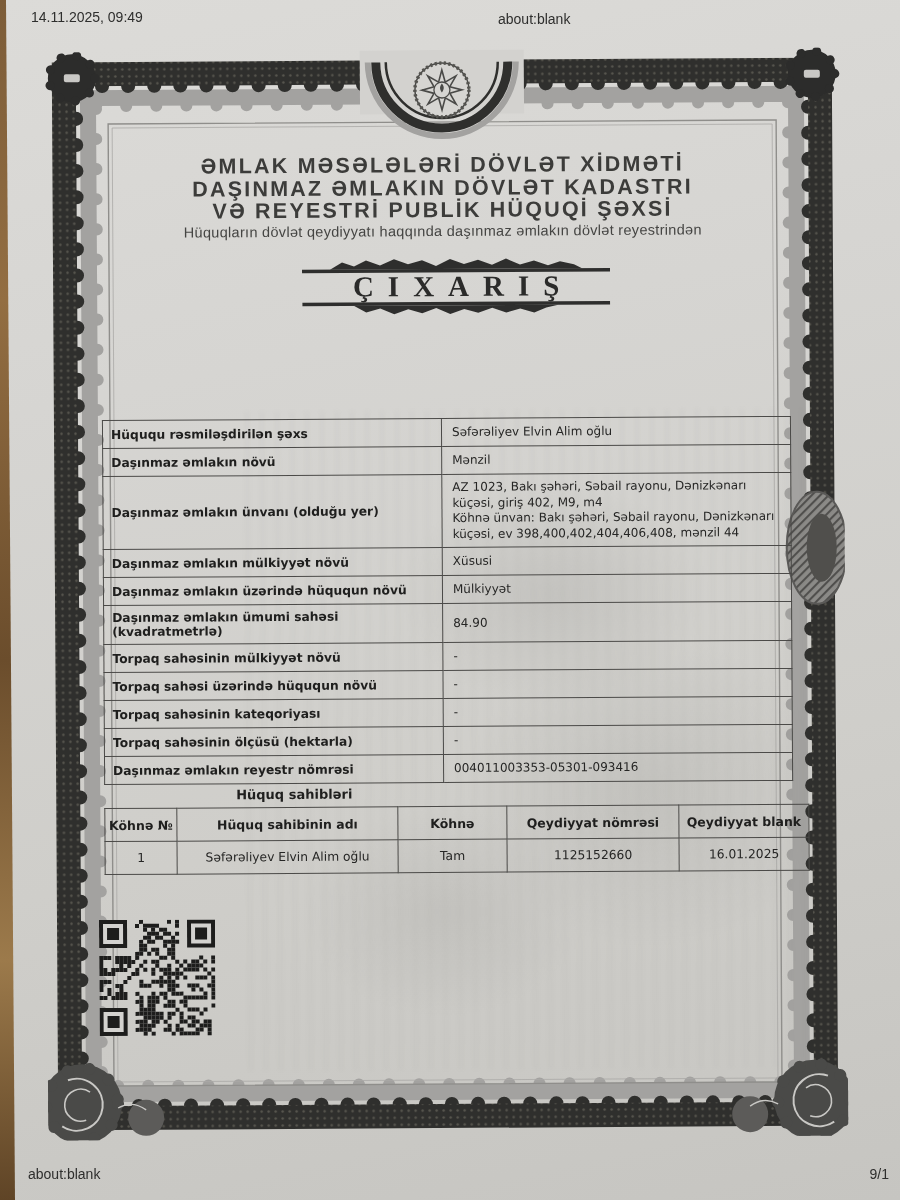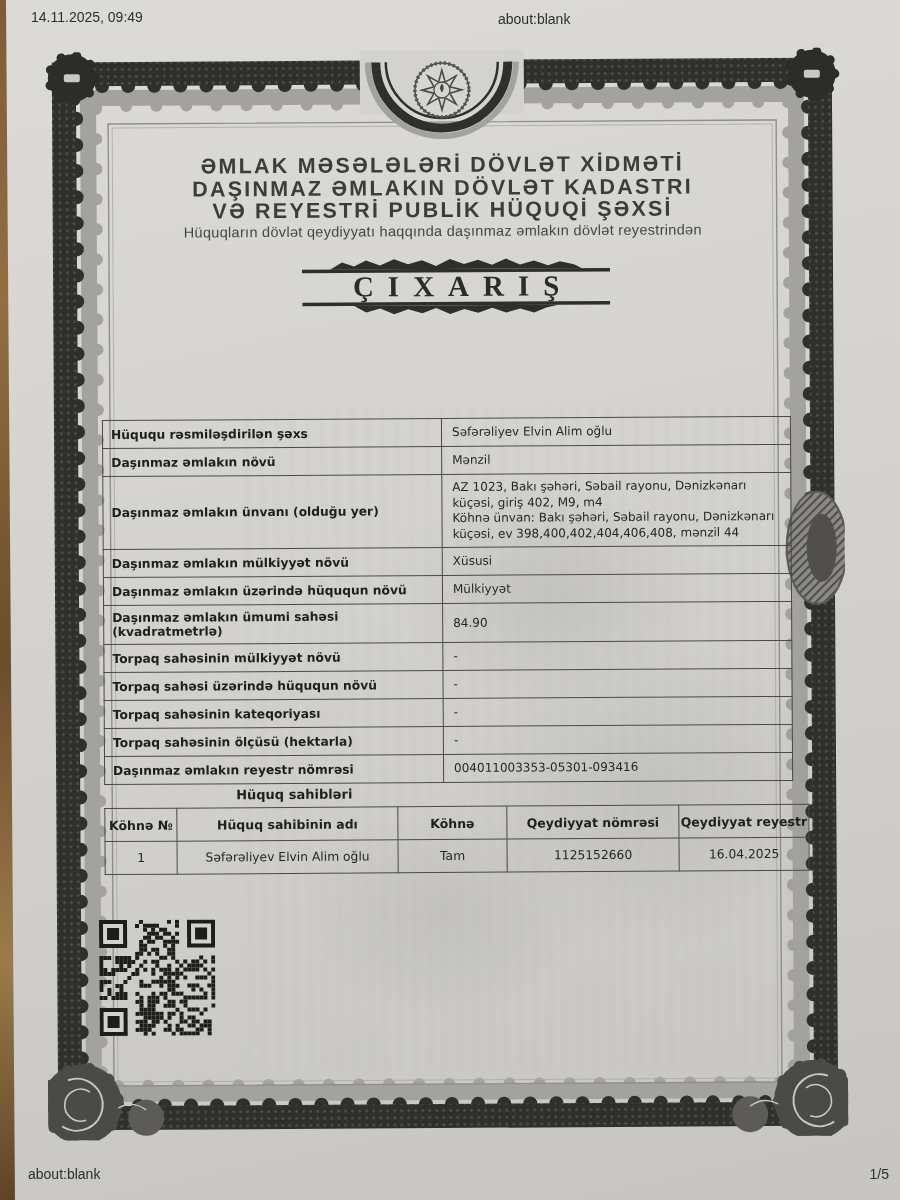--- a/index.html
+++ b/index.html
@@ -73,21 +73,21 @@
   .qr{position:absolute;left:52px;top:868px;width:120px;height:120px;}
 </style>
 </head>
 <body>
 
 <div class="wood"></div>
 
 <div class="print-text hdr-date">14.11.2025, 09:49</div>
 <div class="print-text hdr-url">about:blank</div>
 <div class="print-text ftr-url">about:blank</div>
-<div class="print-text ftr-page">1/5</div>
+<div class="print-text ftr-page">9/1</div>
 
 <div class="cert">
 
   <svg class="border-art" width="800" height="1088" viewBox="0 0 800 1088">
     <defs>
       <pattern id="bandtex" width="7" height="7" patternUnits="userSpaceOnUse">
         <rect width="7" height="7" fill="#2f2f2d"></rect>
         <circle cx="3.5" cy="3.5" r="1.2" fill="#58574f"></circle>
       </pattern>
       <pattern id="hatch" width="6" height="6" patternUnits="userSpaceOnUse" patternTransform="rotate(45)">
@@ -225,28 +225,28 @@
     </table>
 
   <div class="owners-title">Hüquq sahibləri</div>
   <table class="otable">
     <tbody>
         <tr>
       <th class="c0">Köhnə №</th>
       <th class="c1">Hüquq sahibinin adı</th>
       <th class="c2">Köhnə</th>
       <th class="c3">Qeydiyyat nömrəsi</th>
-      <th class="c4">Qeydiyyat reyestr</th>
+      <th class="c4">Qeydiyyat blank</th>
     </tr>
     <tr>
       <td>1</td>
       <td>Səfərəliyev Elvin Alim oğlu</td>
       <td>Tam</td>
       <td>1125152660</td>
-      <td>16.04.2025</td>
+      <td>16.01.2025</td>
     </tr>
   </tbody>
     </table>
 
   <div class="qr"><svg width="116" height="116" viewBox="0 0 116 116">
         <rect x="40" y="0" width="4" height="4" fill="#1d1d1c"></rect>
         <rect x="68" y="0" width="4" height="4" fill="#1d1d1c"></rect>
         <rect x="76" y="0" width="4" height="4" fill="#1d1d1c"></rect>
         <rect x="36" y="4" width="4" height="4" fill="#1d1d1c"></rect>
         <rect x="44" y="4" width="4" height="4" fill="#1d1d1c"></rect>

